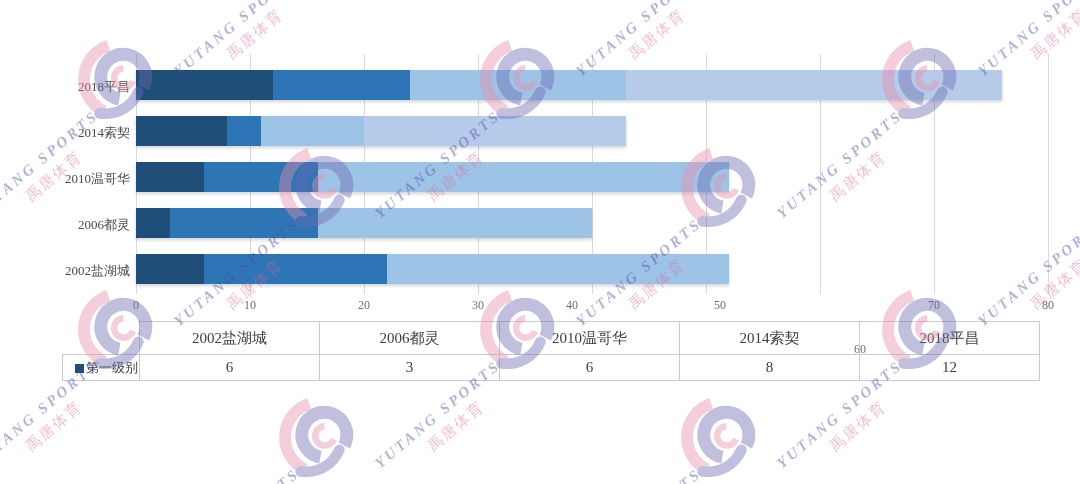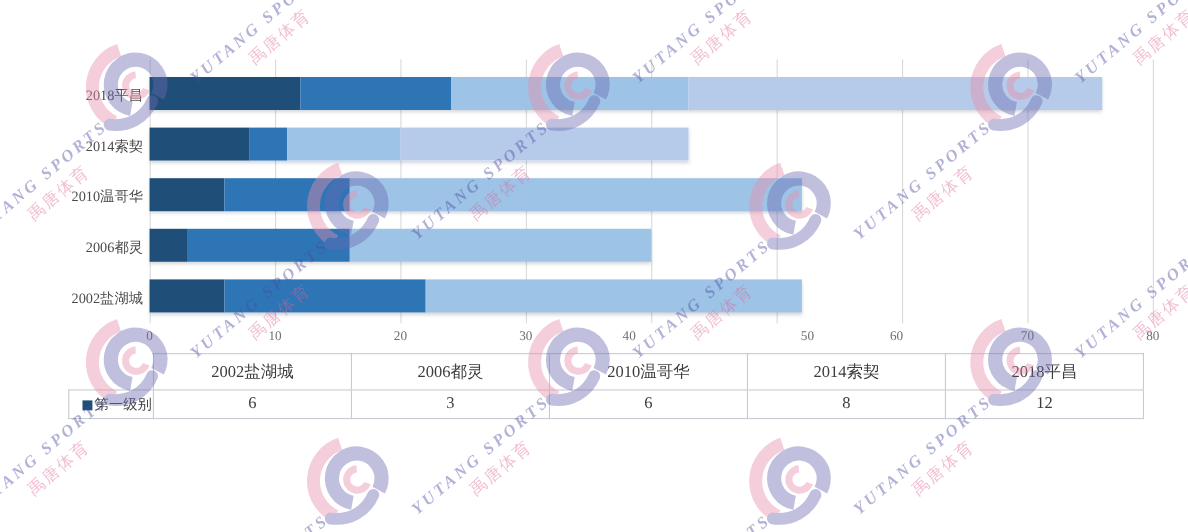--- a/index.html
+++ b/index.html
@@ -46,23 +46,23 @@
       <div class="tick" style="left: 0px;">0</div>
       <div class="gridline" style="left: 114px;"></div>
       <div class="tick" style="left: 114px;">10</div>
       <div class="gridline" style="left: 228px;"></div>
       <div class="tick" style="left: 228px;">20</div>
       <div class="gridline" style="left: 342px;"></div>
       <div class="tick" style="left: 342px;">30</div>
       <div class="gridline" style="left: 456px;"></div>
       <div class="tick" style="left: 436px;">40</div>
       <div class="gridline" style="left: 570px;"></div>
-      <div class="tick" style="left: 598px;">50</div>
+      <div class="tick" style="left: 584px;">50</div>
       <div class="gridline" style="left: 684px;"></div>
-      <div class="tick" style="left: 679px;">60</div>
+      <div class="tick" style="left: 724px; margin-top: 44px;">60</div>
       <div class="gridline" style="left: 798px;"></div>
       <div class="tick" style="left: 798px; font-family: Liberation Serif, serif;">70</div>
       <div class="gridline" style="left: 912px;"></div>
       <div class="tick" style="left: 912px;">80</div>
       <div class="bar" style="top: 16px;">
         <div class="seg" style="width: 136.8px; background: rgb(31, 78, 121);"></div>
         <div class="seg" style="width: 136.8px; background: rgb(46, 117, 182);"></div>
         <div class="seg" style="width: 216.6px; background: rgb(157, 195, 230);"></div>
         <div class="seg" style="width: 376.2px; background: rgb(182, 203, 233);"></div>
       </div>

